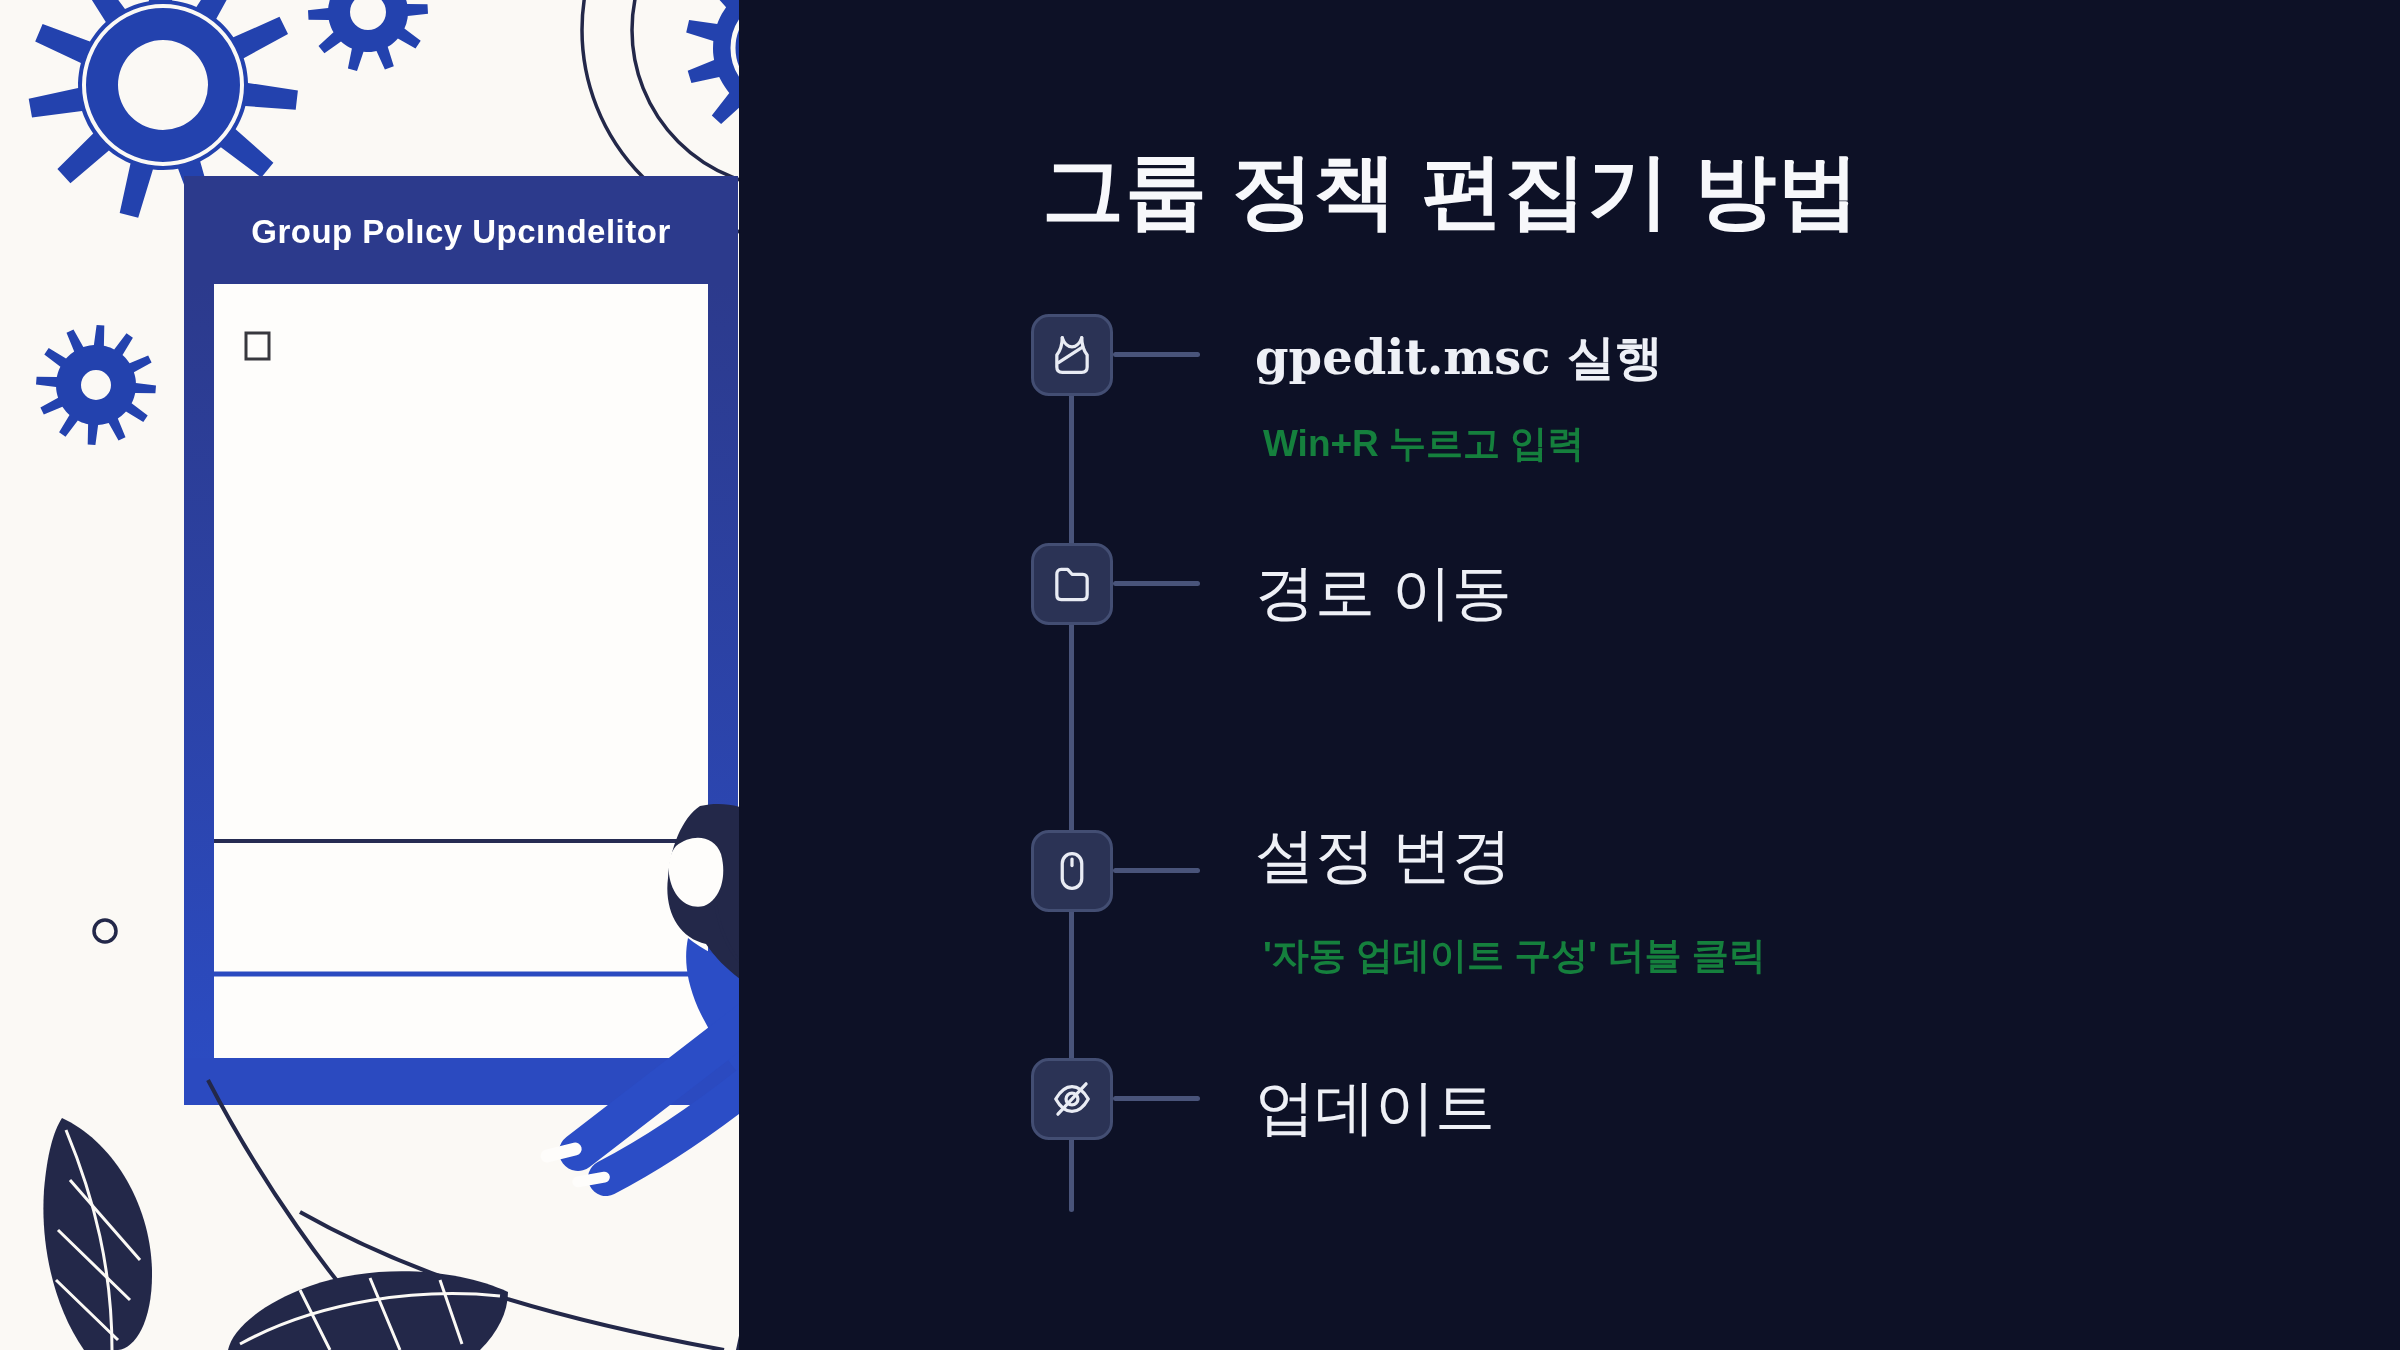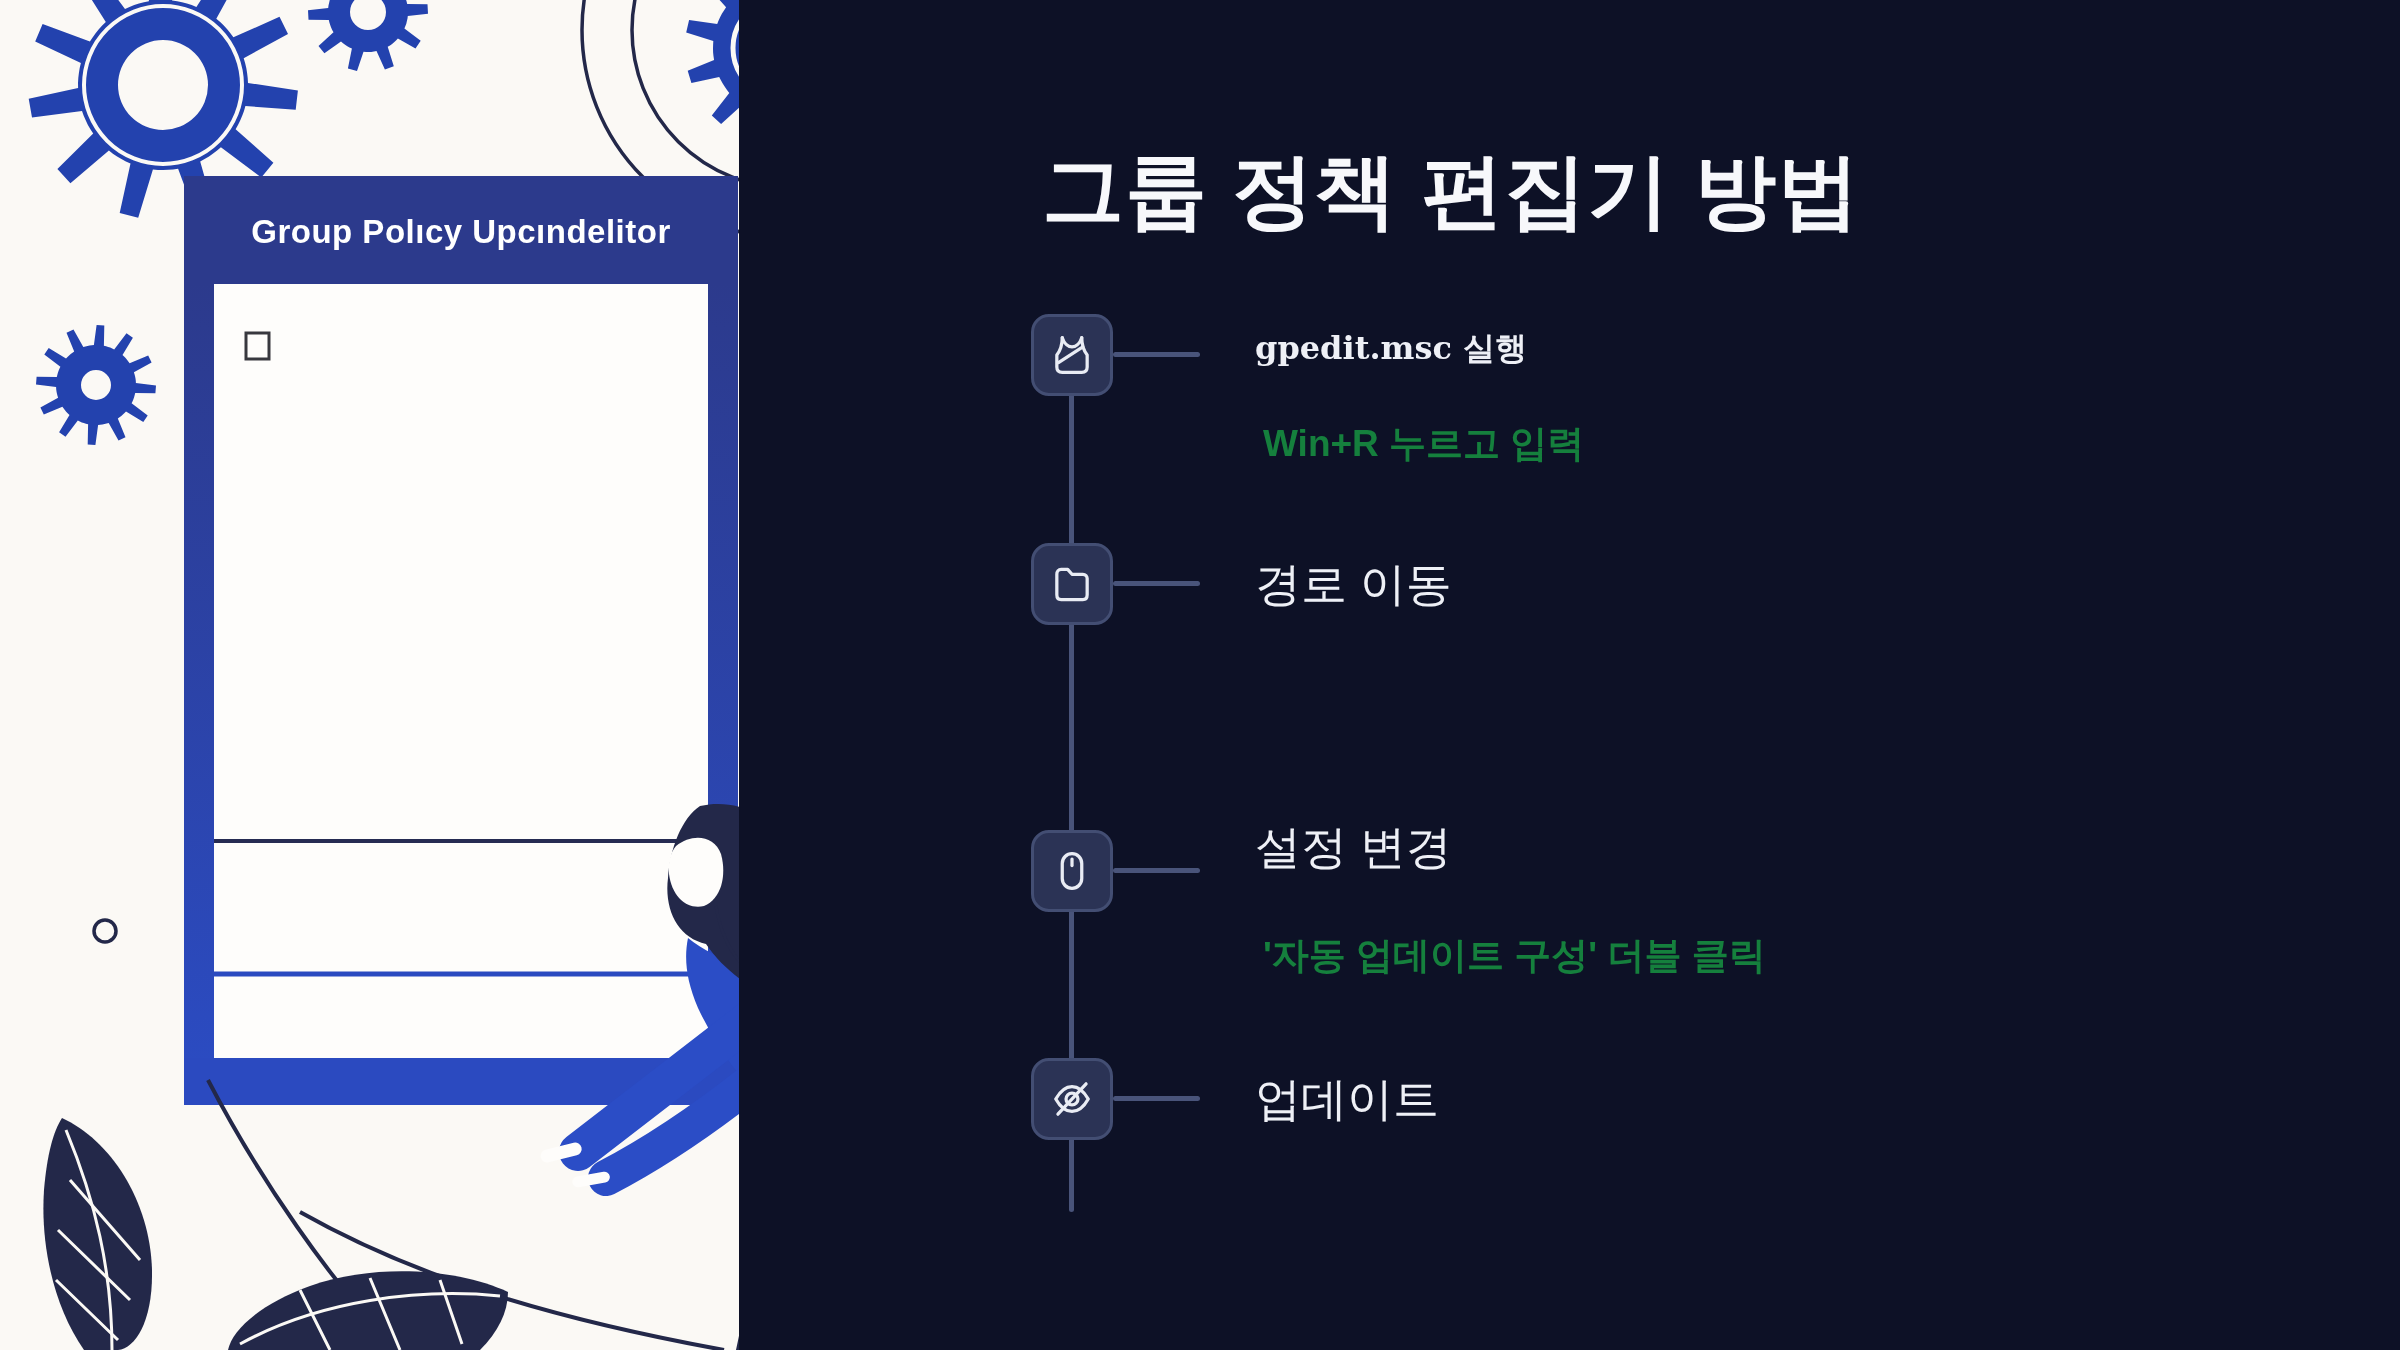--- a/index.html
+++ b/index.html
@@ -39,24 +39,24 @@
     background:#2b3355;border:3px solid #434e73;border-radius:18px;
     display:flex;align-items:center;justify-content:center;z-index:1;
   }
   .icon-box svg{width:52px;height:52px;stroke:#e9ecf4;fill:none;
     stroke-width:3;stroke-linecap:round;stroke-linejoin:round;}
   .hconn{
     position:absolute;left:213px;width:87px;height:5px;background:#49547a;
     border-radius:3px;z-index:0;
   }
   .step-title{
-    position:absolute;left:355px;margin:0;font-size:46px;line-height:1.15;
+    position:absolute;left:355px;margin:0;font-size:60px;line-height:1.15;
     font-weight:500;color:#eef0f6;white-space:nowrap;
   }
-  .step-title.serif{font-family:"DejaVu Serif","Liberation Serif",serif;font-weight:700;font-size:32px;}
+  .step-title.serif{font-family:"DejaVu Serif","Liberation Serif",serif;font-weight:700;font-size:48px;}
   .step-desc{
     position:absolute;left:355px;margin:8px;font-size:37px;line-height:1.5;
     font-weight:700;color:#15803d;width:1060px;
   }
   .b1{top:314px}.b2{top:543px}.b3{top:830px}.b4{top:1058px}
   .c1{top:352px}.c2{top:581px}.c3{top:868px}.c4{top:1096px}
   .t1{top:330px}.t2{top:558px}.t3{top:821px}.t4{top:1073px}
   .d1{top:408px}.d2{top:636px}.d3{top:920px}.d4{top:1146px}
 </style>
 </head>

